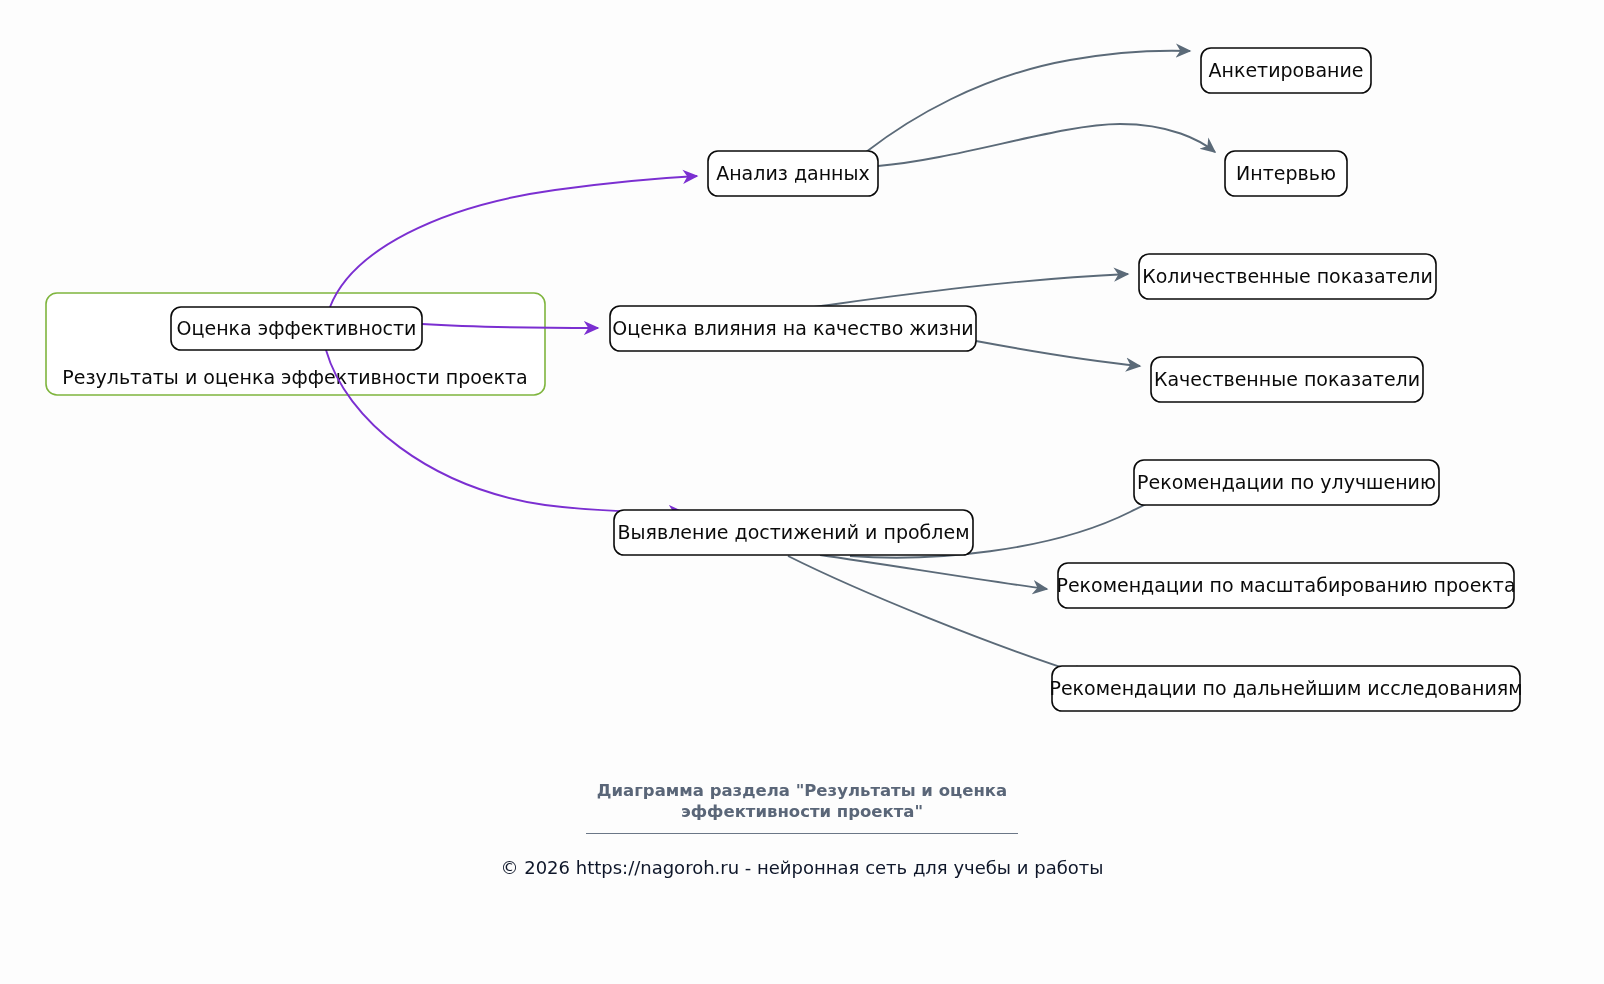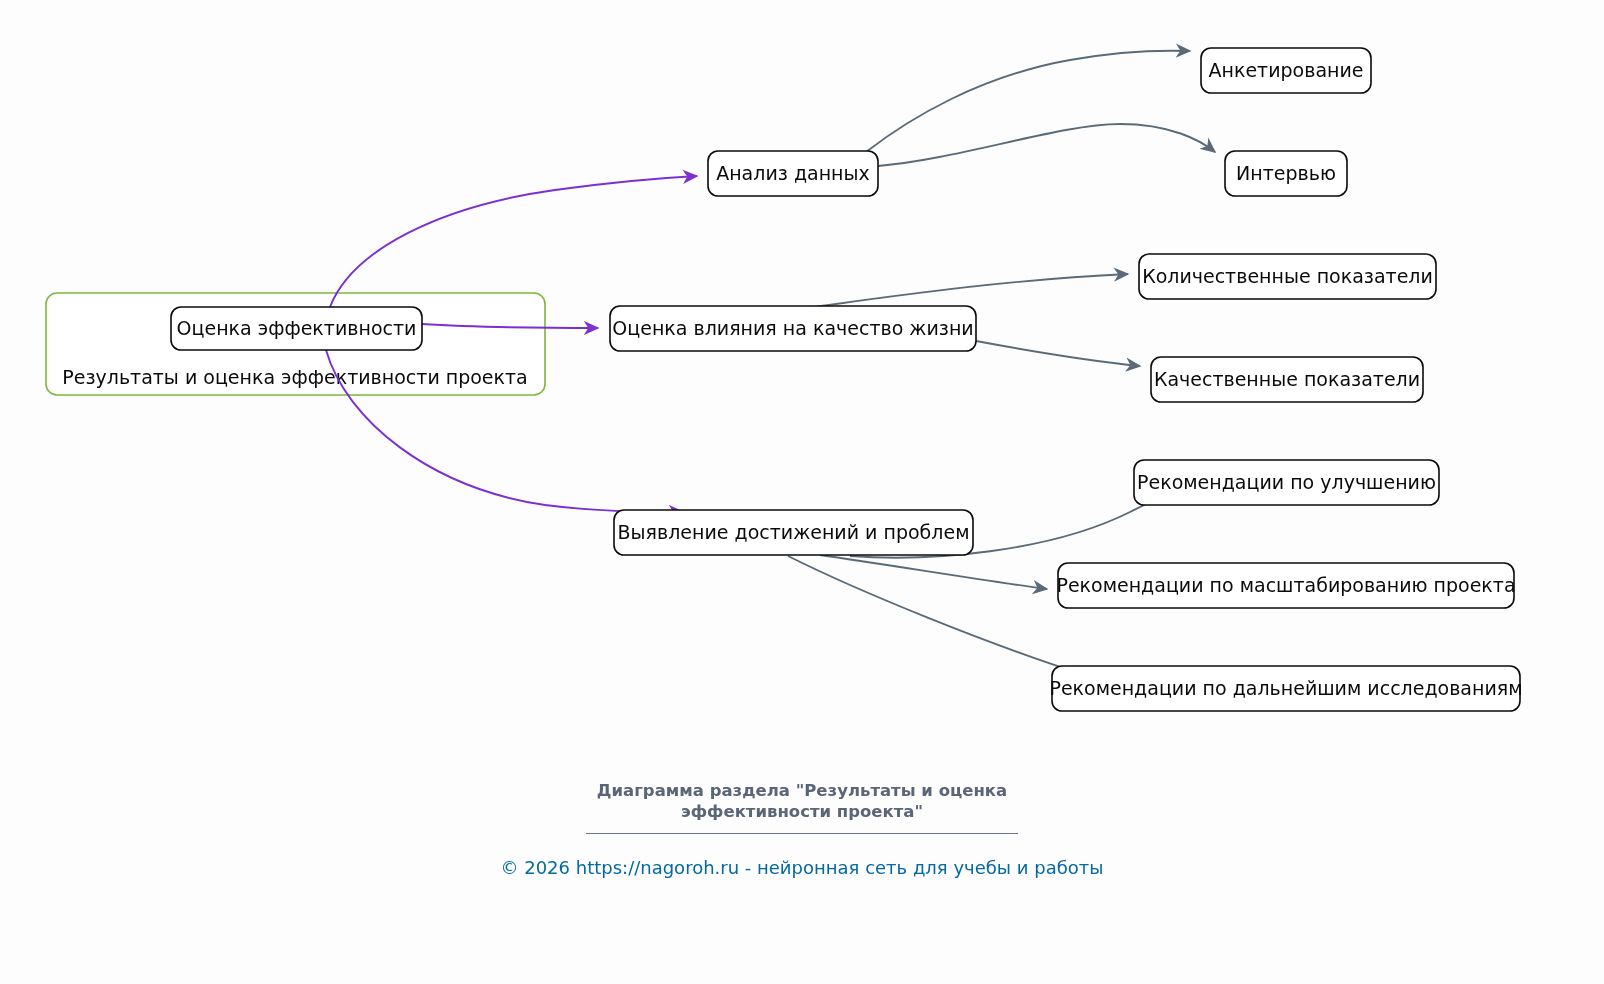--- a/index.html
+++ b/index.html
@@ -83,21 +83,21 @@
   }
   .caption-rule {
     width: 432px;
     margin: 11px auto 0 auto;
     border: 0;
     border-top: 1.2px solid #6b7787;
   }
   .caption-credit {
     font-family: "DejaVu Sans", "Liberation Sans", sans-serif;
     font-size: 18px;
-    color: #0369a1;
+    color: #0f172a;
     margin-top: 23px;
   }
 </style>
 </head>
 <body>
 
 <div id="diagram-root">
 
   <svg class="canvas" viewBox="0 0 1604 984" xmlns="http://www.w3.org/2000/svg">
 

